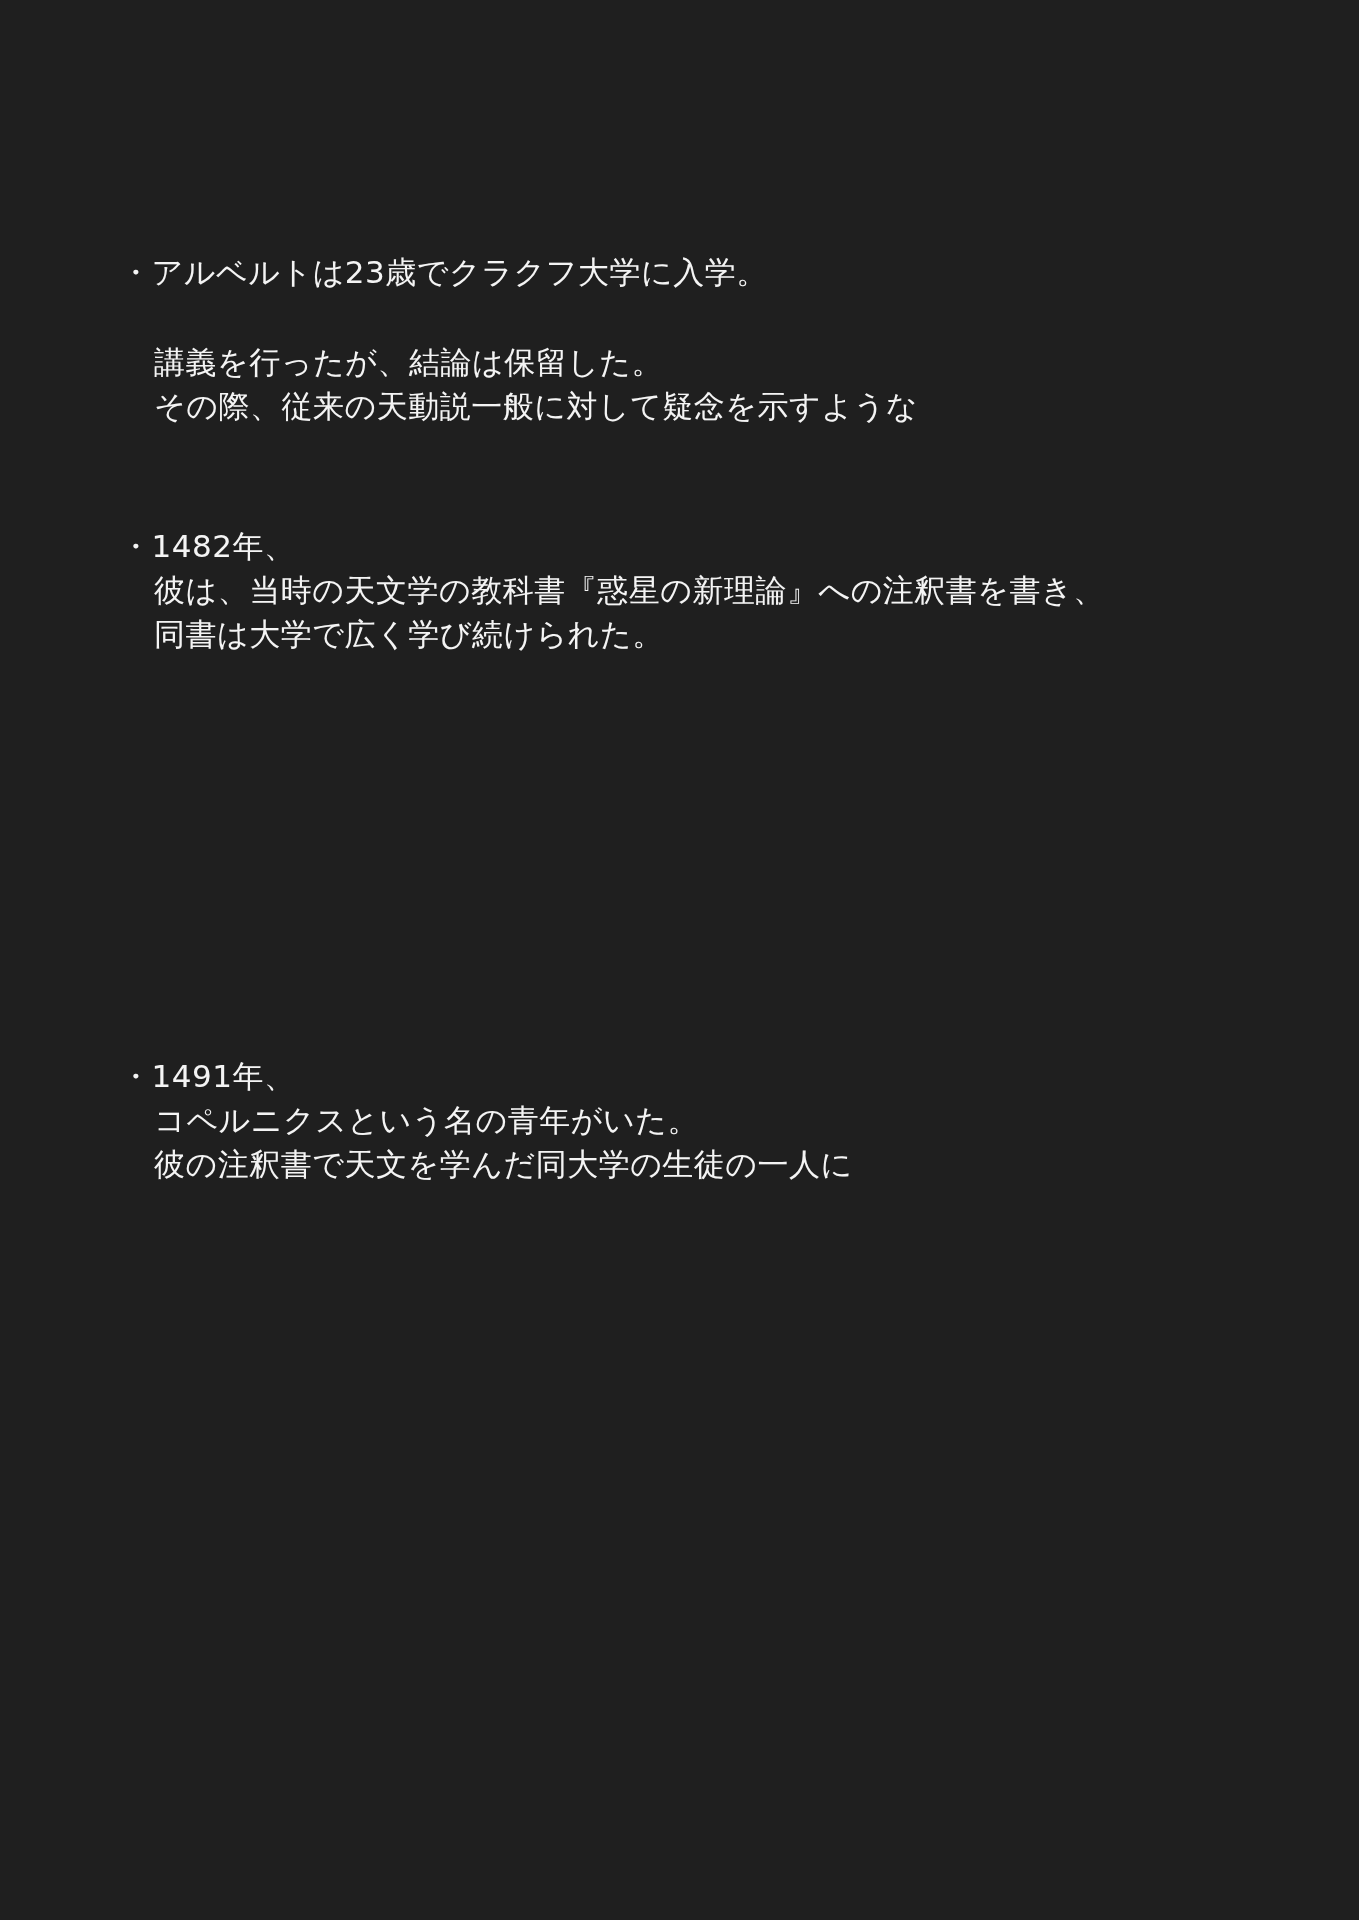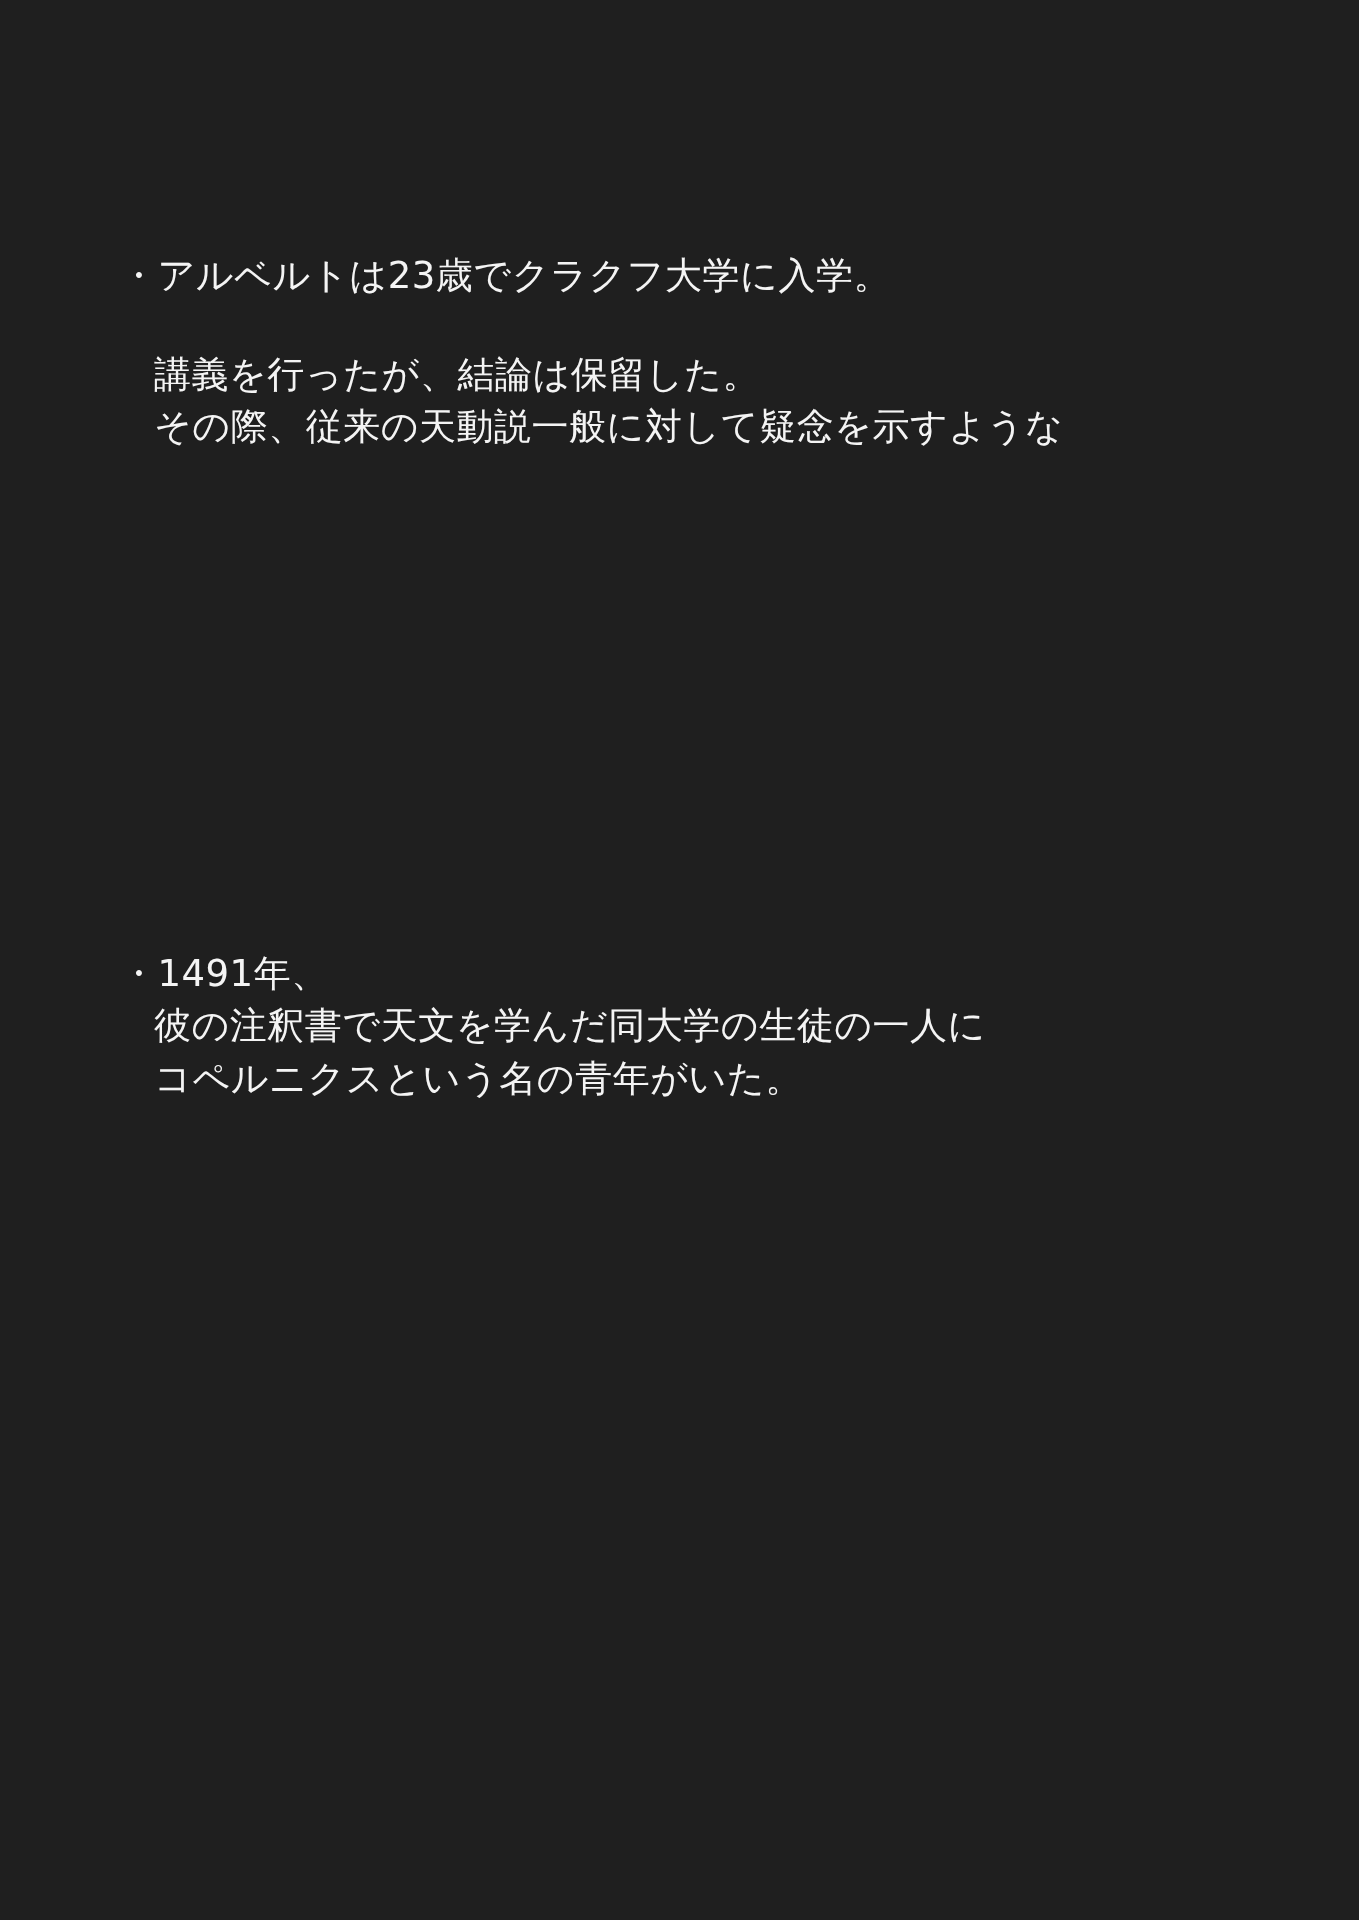--- a/index.html
+++ b/index.html
@@ -23,21 +23,21 @@
     position: absolute;
     left: 120px;
     top: 250px;
     width: 1140px;
     color: #f2f2f2;
   }
   .block {
     margin-bottom: 0;
   }
   .line {
-    font-size: 37px;
+    font-size: 31px;
     line-height: 1.42;
     letter-spacing: 0.5px;
     white-space: pre;
     color: #f4f4f4;
     text-shadow: 0 0 1px rgba(255,255,255,0.12);
   }
   .line.bullet {
     text-indent: 0;
   }
   .line.indent {
@@ -59,23 +59,28 @@
 
     <div class="gap-sm"></div>
 
     <div class="block">
       <div class="line indent">講義を行ったが、結論は保留した。</div>
       <div class="line indent">その際、従来の天動説一般に対して疑念を示すような</div>
     </div>
 
     <div class="gap-md"></div>
 
+    <div class="block">
+      <div class="line bullet">・1482年、</div>
+      <div class="line indent">彼は、当時の天文学の教科書『惑星の新理論』への注釈書を書き、</div>
+      <div class="line indent">同書は大学で広く学び続けられた。</div>
+    </div>
 
     <div class="gap-lg"></div>
 
     <div class="block">
       <div class="line bullet">・1491年、</div>
+      <div class="line indent">コペルニクスという名の青年がいた。</div>
       <div class="line indent">彼の注釈書で天文を学んだ同大学の生徒の一人に</div>
-      <div class="line indent">コペルニクスという名の青年がいた。</div>
     </div>
 
   </div>
 </div>
 
 </body></html>

